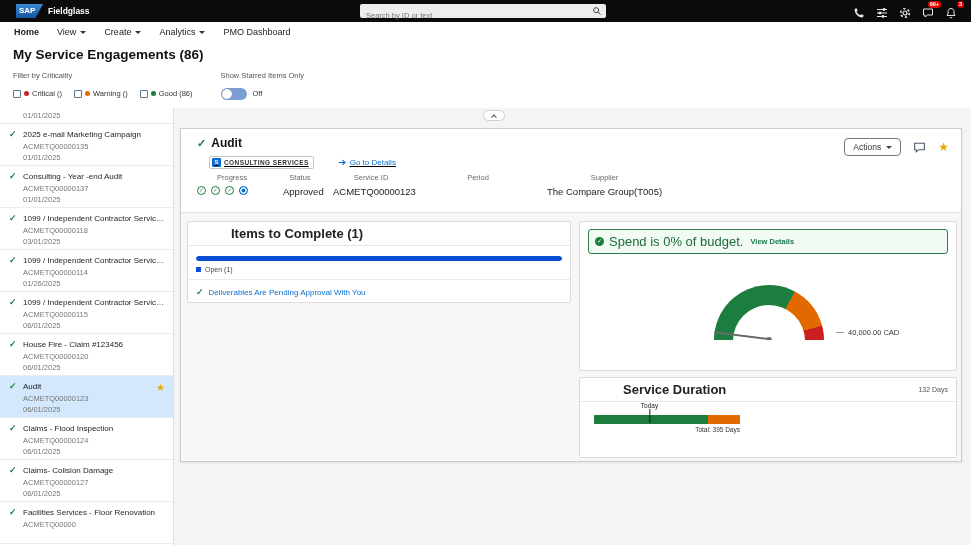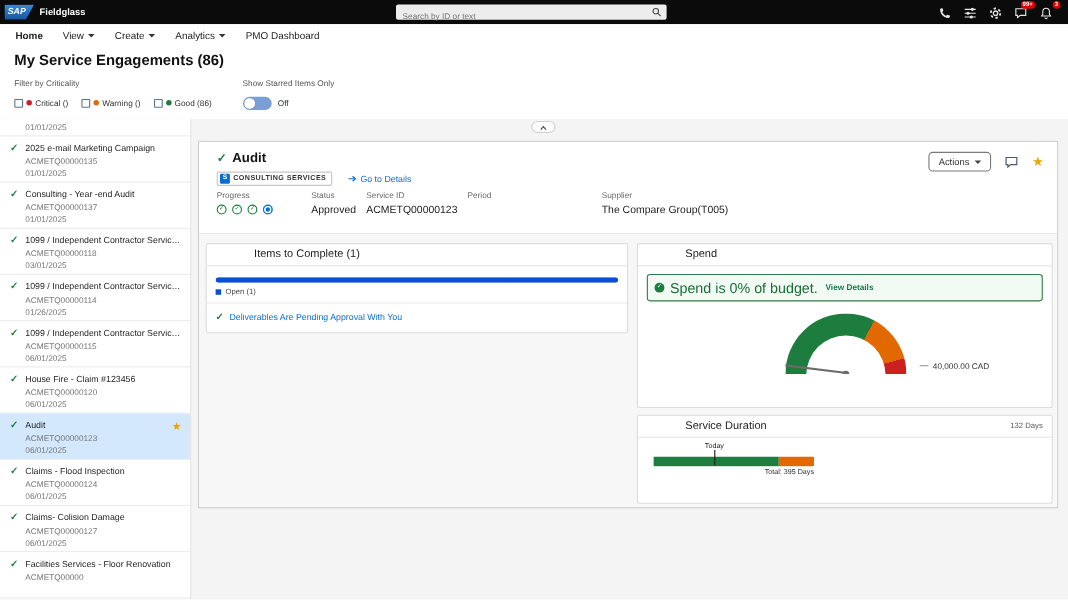--- a/index.html
+++ b/index.html
@@ -1,21 +1,21 @@
 <!DOCTYPE html>
 <html><head>
 <meta charset="utf-8">
 <style>
   * { margin:0; padding:0; box-sizing:border-box; }
   body { font-family:"Liberation Sans", sans-serif; background:#fff; }
   .app { position:relative; width:971px; height:545px; overflow:hidden; background:#fff; }
 
   
   .topbar { position:absolute; top:0; left:0; right:0; height:22px; background:#0b0b0b; display:flex; align-items:center; }
-  .sap-logo { margin-left:4px; width:27px; height:14px; background:linear-gradient(180deg,#3a8bd8,#13579f); clip-path:polygon(0 0,100% 0,72% 100%,0 100%); color:#fff; font-size:8px; font-weight:bold; font-style:italic; line-height:14px; padding-left:3px; }
+  .sap-logo { margin-left:16px; width:27px; height:14px; background:linear-gradient(180deg,#3a8bd8,#13579f); clip-path:polygon(0 0,100% 0,72% 100%,0 100%); color:#fff; font-size:8px; font-weight:bold; line-height:14px; padding-left:3px; }
   .brand { color:#fff; font-size:8.5px; font-weight:bold; margin-left:5px; }
   .topsearch { position:absolute; left:360px; top:4px; width:246px; height:14px; background:#ededed; border-radius:2px; }
   .topsearch input { width:100%; height:100%; border:none; background:transparent; font-family:"Liberation Sans",sans-serif; font-size:7.5px; color:#333; padding:0 18px 0 6px; outline:none; }
   .topsearch svg { position:absolute; right:4px; top:2px; }
   .topicons { position:absolute; right:14px; top:0; height:22px; display:flex; align-items:center; gap:11px; }
   .ticon { position:relative; width:12px; height:12px; }
   .tbadge { position:absolute; top:-4px; right:-7px; background:#e00000; color:#fff; font-size:5.5px; line-height:7px; padding:0 2px; border-radius:5px; font-weight:bold; }
 
   
   .nav { position:absolute; top:22px; left:0; right:0; height:20px; background:#fff; display:flex; align-items:center; gap:18px; padding-left:14px; }
@@ -55,41 +55,41 @@
   .li-i, .li-d { font-size:7.5px; color:#767676; margin-top:2.5px; white-space:nowrap; overflow:hidden; }
   .li.sel { background:#d3e8fc; }
   .li .star { position:absolute; right:8px; top:6px; color:#e9a800; font-size:10px; }
 
   
   .panel { position:absolute; left:180px; top:128px; width:782px; height:334px; background:#fff; border:1px solid #ccc; box-shadow:0 1px 2px rgba(0,0,0,.07); }
   .p-head { position:absolute; top:0; left:0; right:0; height:84px; background:#fff; border-bottom:1px solid #e2e2e2; }
   .p-title-row { position:absolute; top:7px; left:16px; display:flex; align-items:center; gap:5px; }
   .p-title-row .check { color:#1d7d3f; font-size:11px; font-weight:bold; }
   .p-title { font-size:12px; font-weight:bold; color:#111; }
-  .badge-row { position:absolute; top:27px; left:16px; display:flex; align-items:center; gap:14px; }
+  .badge-row { position:absolute; top:27px; left:28px; display:flex; align-items:center; gap:24px;text-decoration:underline; }
   .type-chip { display:flex; align-items:center; gap:3px; border:1px solid #c6c6c6; border-radius:2px; padding:1px 4px 1px 2px; }
   .type-sq { width:9px; height:9px; background:#0a6ed1; color:#fff; font-size:6px; font-weight:bold; text-align:center; line-height:9px; border-radius:1px; }
   .type-txt { font-size:6.5px; font-weight:bold; color:#333; letter-spacing:.4px; }
   .goto { display:flex; align-items:center; gap:3px; color:#0a6ed1; font-size:8px; cursor:pointer; }
   .p-actions { position:absolute; top:9px; right:12px; display:flex; align-items:center; gap:12px; }
   .actions-btn { display:flex; align-items:center; gap:5px; border:1px solid #7a7a7a; border-radius:4px; background:#fff; padding:3px 8px; font-size:8.5px; color:#333; cursor:pointer; font-family:"Liberation Sans",sans-serif; }
   .actions-btn .caret { border-top-color:#444; }
   .hdr-star { color:#e9a800; font-size:12px; cursor:pointer; }
   .fields { position:absolute; top:44px; left:16px; display:flex; gap:16px; }
-  .field .fl { font-size:7.5px; color:#6a6a6a; margin-bottom:4px; }
+  .field .fl { font-size:7.5px; color:#6a6a6a; margin-bottom:4px;text-align:center; }
   .field .fv { font-size:9.5px; color:#1c1c1c; }
   .f-progress { width:70px; } .f-status { width:34px; } .f-sid { width:76px; } .f-period { width:106px; }
   .pcirc { display:flex; gap:5px; margin-top:1px; }
   .pc { width:9px; height:9px; border-radius:50%; border:1px solid #1d7d3f; color:#1d7d3f; font-size:5.5px; line-height:7.5px; text-align:center; }
   .pc.cur { border-color:#0a6ed1; background:#0a6ed1; box-shadow:inset 0 0 0 1.5px #fff; }
 
   .p-body { position:absolute; top:84px; left:0; right:0; bottom:0; background:#f7f7f7; }
   .card { position:absolute; background:#fff; border:1px solid #dcdcdc; border-radius:2px; }
   .card-h { display:flex; justify-content:space-between; align-items:center; padding:4px 8px; border-bottom:1px solid #e7e7e7; }
-  .card-h .ct { font-size:10px; font-weight:normal; color:#222;padding-left:35px; }
+  .card-h .ct { font-size:13px; font-weight:bold; color:#222;padding-left:35px; }
   .card-h .cr { font-size:7px; color:#555; }
 
   .card-items { left:6px; top:8px; width:384px; height:82px; }
   .items-bar-wrap { margin:10px 8px 0; height:5px; border-radius:3px; background:#e8e8e8; overflow:hidden; }
   .items-bar { height:100%; border-radius:3px; }
   .items-legend { display:flex; align-items:center; gap:4px; margin:5px 8px 0; }
   .items-legend .sw { width:5px; height:5px; }
   .items-legend .lt { font-size:7px; color:#444; }
   .items-div { border-top:1px solid #ececec; margin:6px 0 0; }
   .items-link-row { display:flex; align-items:center; gap:5px; margin:7px 8px 0; }
@@ -369,23 +369,20 @@
           <span class="lt">Open (1)</span>
         </div>
         <div class="items-div"></div>
         <div class="items-link-row">
           <span class="check">✓</span>
           <span class="items-link">Deliverables Are Pending Approval With You</span>
         </div>
       </div>
 
       <div class="card card-spend">
-        <div class="card-h">
-            <span class="ct">Spend</span>
-          </div>
         <div class="spend-alert">
           <span class="alert-ic">✓</span>
           <span class="alert-txt">Spend is 0% of budget.</span>
           <span class="alert-link">View Details</span>
         </div>
         <div class="gauge">
           <div class="arc" style="background: conic-gradient(from 270deg at 50% 100%, rgb(29, 125, 63) 0deg, rgb(29, 125, 63) 118deg, rgb(226, 104, 0) 118deg, rgb(226, 104, 0) 165deg, rgb(204, 31, 31) 165deg, rgb(204, 31, 31) 180deg, transparent 180deg, transparent 360deg);"></div>
           <div class="hole"></div>
           <div class="needle" style="transform: rotate(7deg);"></div>
           <div class="pivot"></div>

